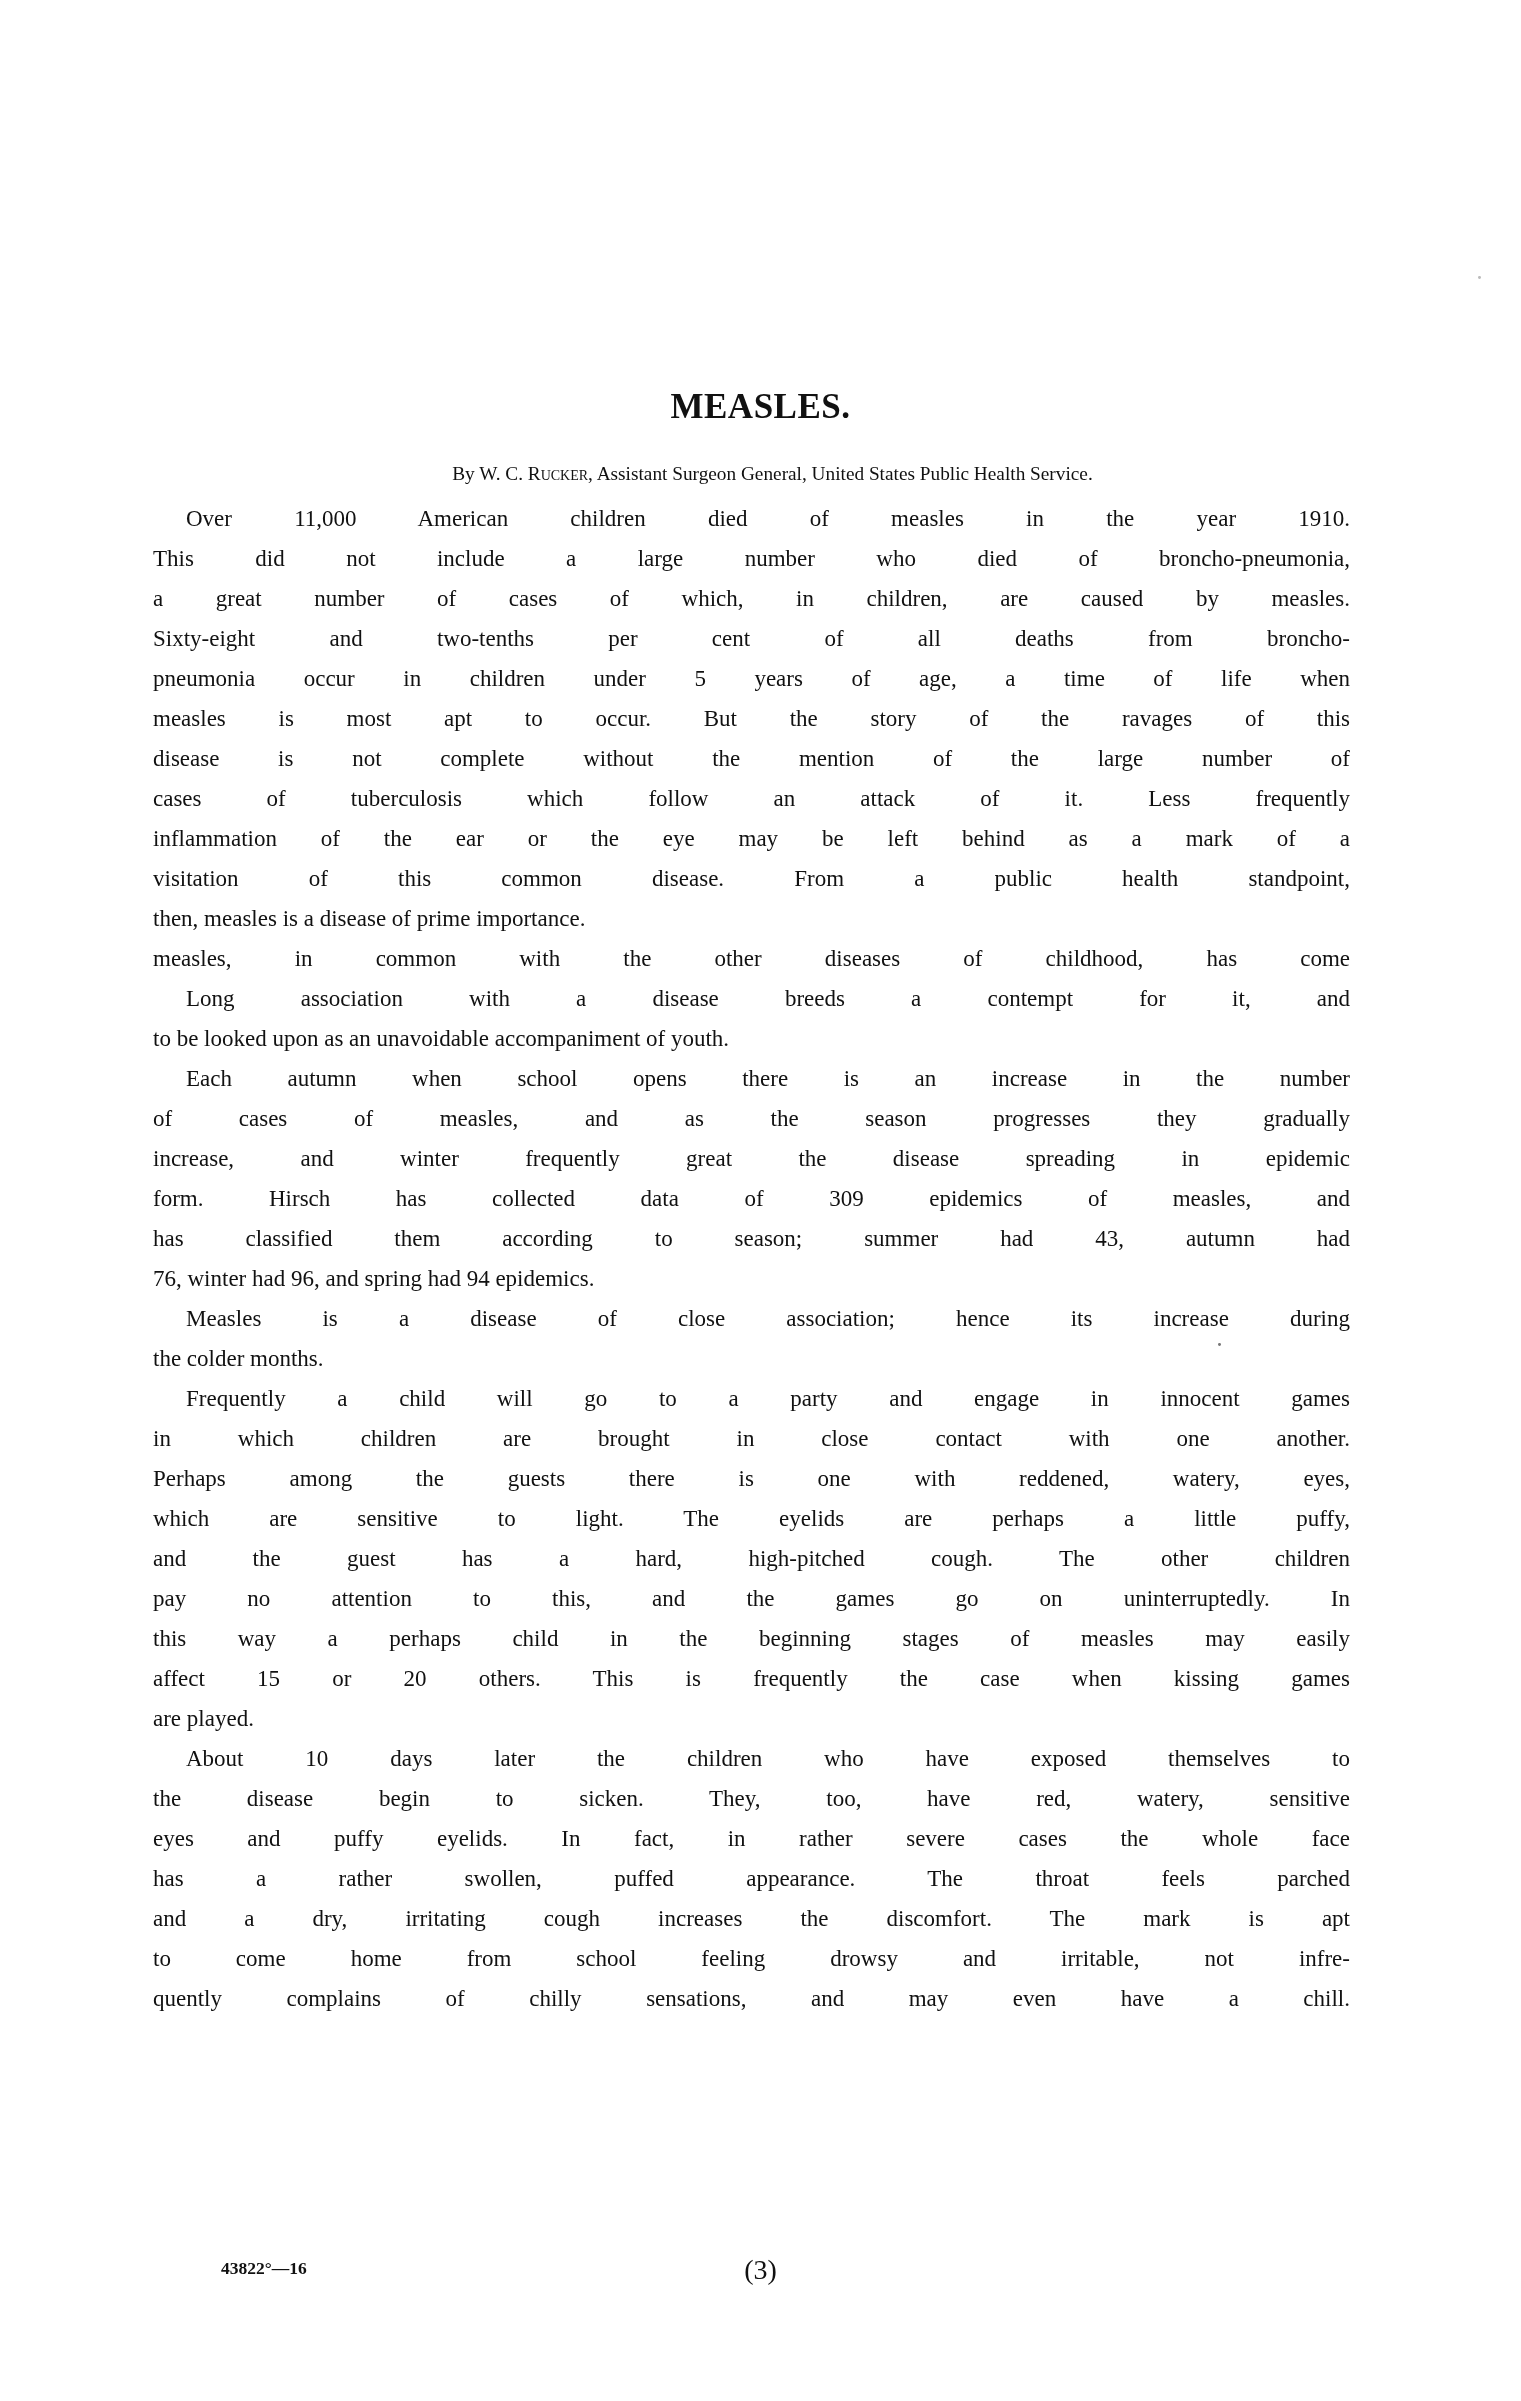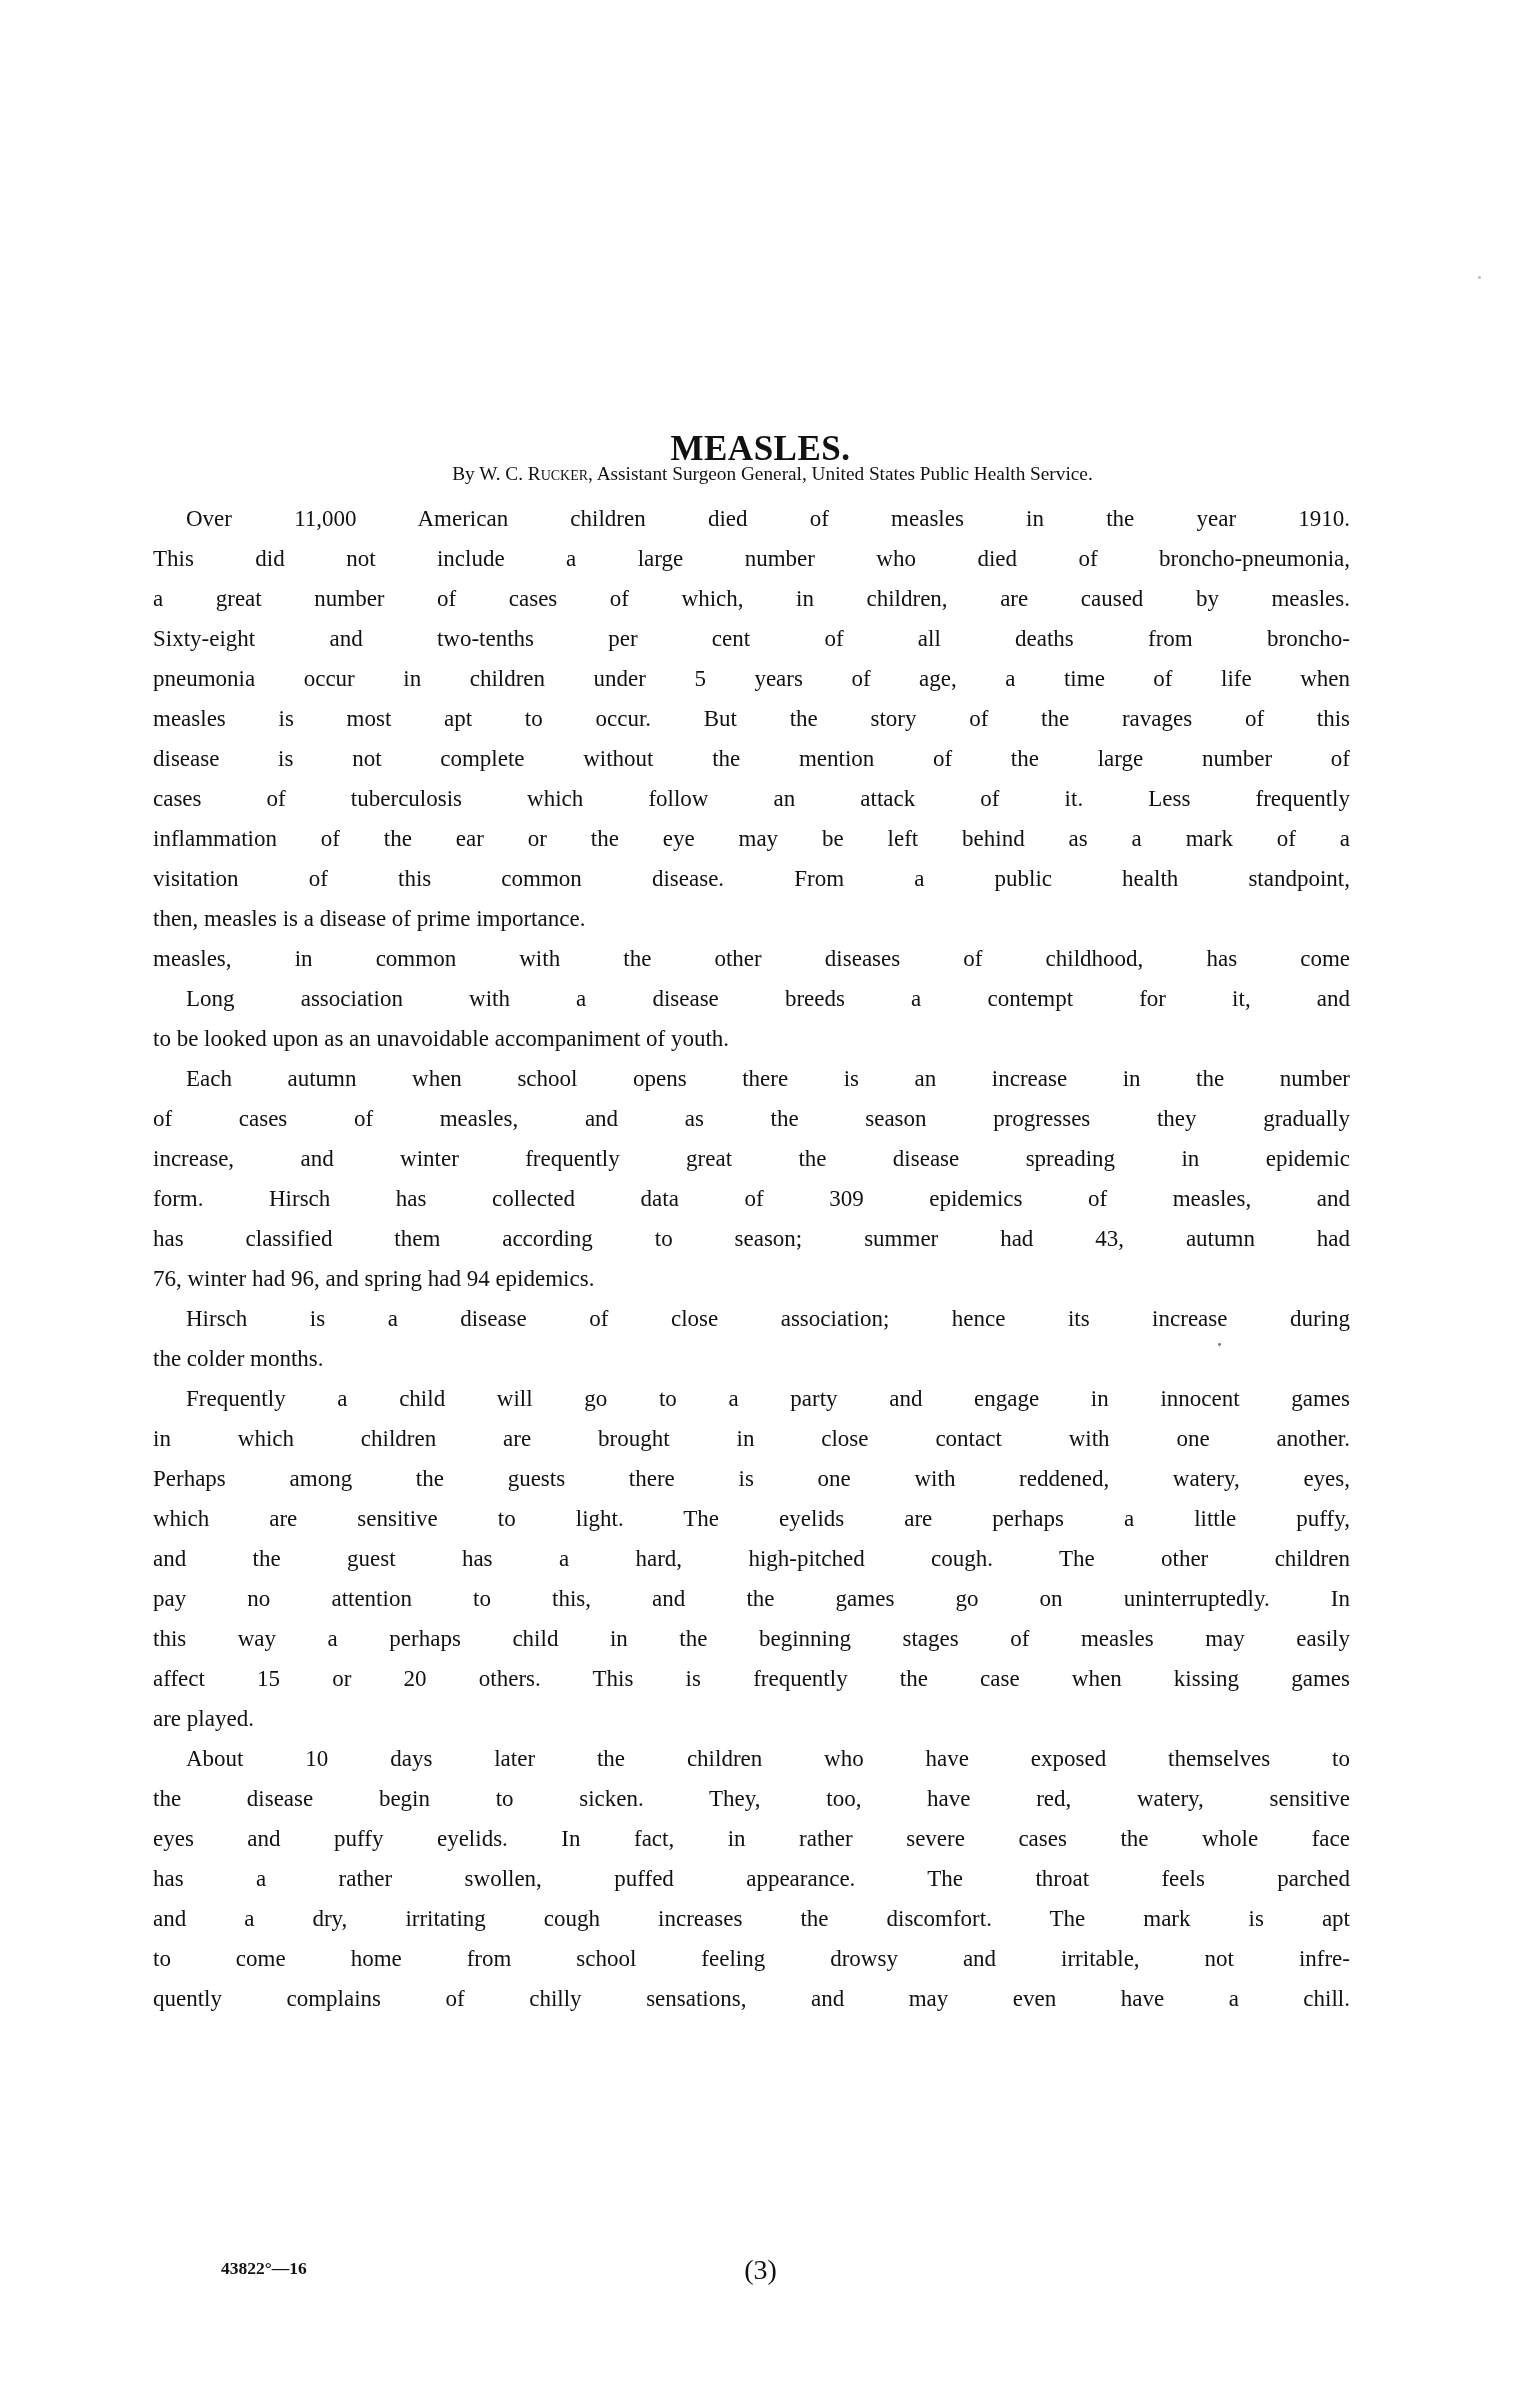--- a/index.html
+++ b/index.html
@@ -1,18 +1,18 @@
 <!DOCTYPE html>
 <html style="font-size:14.7px"><head>
 <meta charset="utf-8">
 <style>
   html, body { margin: 0; padding: 0; background: #ffffff; }
   body { width: 1521px; height: 2401px; position: relative; overflow: hidden; color: #111; font-family: "Liberation Serif", "DejaVu Serif", serif; }
   .page { position: absolute; left: 0; top: 0; width: 1521px; height: 2401px; }
-  .title { position: absolute; top: 387px; left: 0; width: 1521px; text-align: center; font-weight: bold; font-size: 35px; letter-spacing: 0.5px; margin-top: 42px; }
+  .title { position: absolute; top: 387px; left: 0; width: 1521px; text-align: center; font-weight: bold; font-size: 35px; letter-spacing: 0.5px; }
   .byline { position: absolute; top: 463px; left: 0; width: 1521px; text-align: center; font-size: 19.3px; padding-left: 12px; }
   .byline .sc { font-variant: small-caps; }
   .body { position: absolute; left: 153px; top: 499px; width: 1197px; }
   .line { display: block; height: 40px; line-height: 40px; font-size: 23px; white-space: nowrap; text-align: justify; text-align-last: justify; }
   .line.last { text-align-last: left; }
   .line.indent { padding-left: 33px; }
   .footer-code { position: absolute; left: 221px; top: 2258px; font-size: 17.5px; font-weight: bold; }
   .page-num { position: absolute; left: 0; width: 1521px; top: 2254px; text-align: center; font-size: 28px; }
   .speck { position: absolute; width: 2.8px; height: 2.8px; background: #777; border-radius: 50%; }
 </style>
@@ -38,21 +38,21 @@
     <span class="line last">then, measles is a disease of prime importance.</span>
     <span class="line">measles, in common with the other diseases of childhood, has come</span>
     <span class="line indent">Long association with a disease breeds a contempt for it, and</span>
     <span class="line last">to be looked upon as an unavoidable accompaniment of youth.</span>
     <span class="line indent">Each autumn when school opens there is an increase in the number</span>
     <span class="line">of cases of measles, and as the season progresses they gradually</span>
     <span class="line">increase, and winter frequently great the disease spreading in epidemic</span>
     <span class="line">form.  Hirsch has collected data of 309 epidemics of measles, and</span>
     <span class="line">has classified them according to season; summer had 43, autumn had</span>
     <span class="line last">76, winter had 96, and spring had 94 epidemics.</span>
-    <span class="line indent">Hirsch is a disease of close association; hence its increase during</span>
+    <span class="line indent">Measles is a disease of close association; hence its increase during</span>
     <span class="line last">the colder months.</span>
     <span class="line indent">Frequently a child will go to a party and engage in innocent games</span>
     <span class="line">in which children are brought in close contact with one another.</span>
     <span class="line">Perhaps among the guests there is one with reddened, watery, eyes,</span>
     <span class="line">which are sensitive to light.  The eyelids are perhaps a little puffy,</span>
     <span class="line">and the guest has a hard, high-pitched cough.  The other children</span>
     <span class="line">pay no attention to this, and the games go on uninterruptedly.  In</span>
     <span class="line">this way a perhaps child in the beginning stages of measles may easily</span>
     <span class="line">affect 15 or 20 others.  This is frequently the case when kissing games</span>
     <span class="line last">are played.</span>

